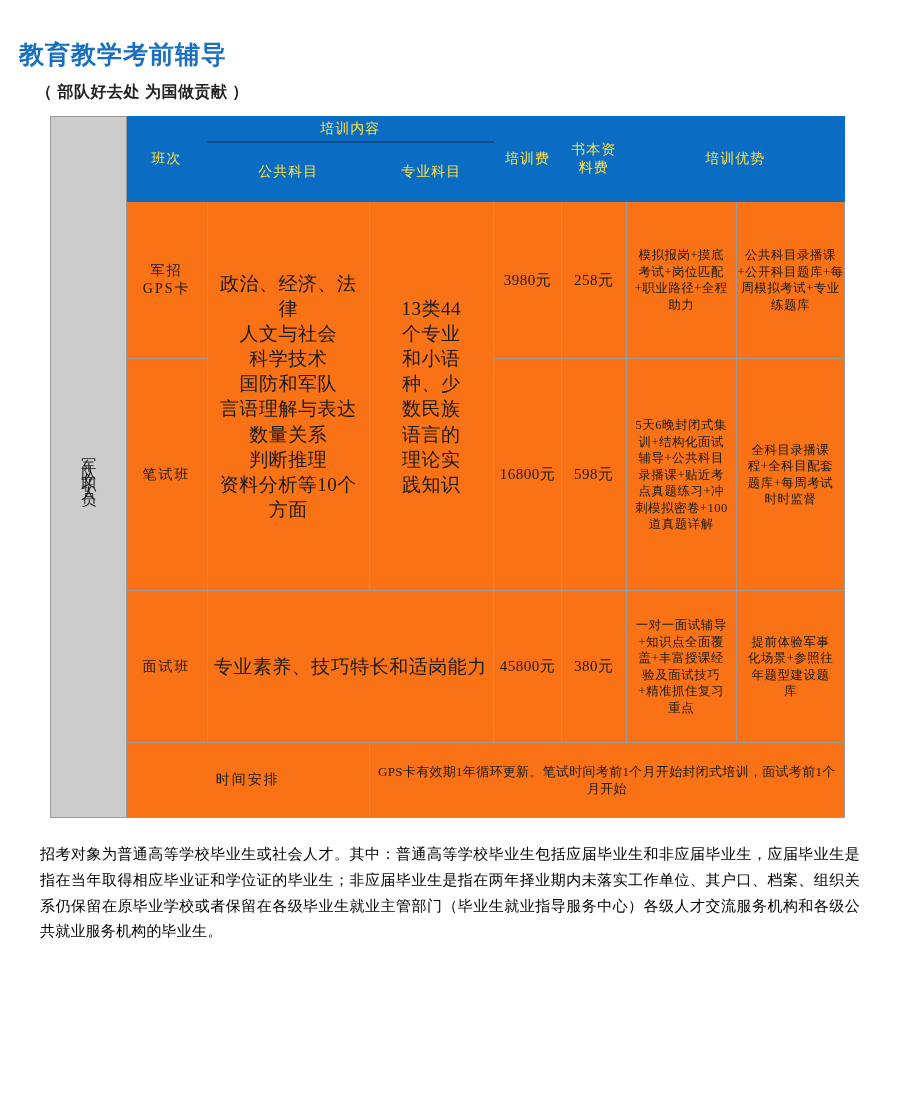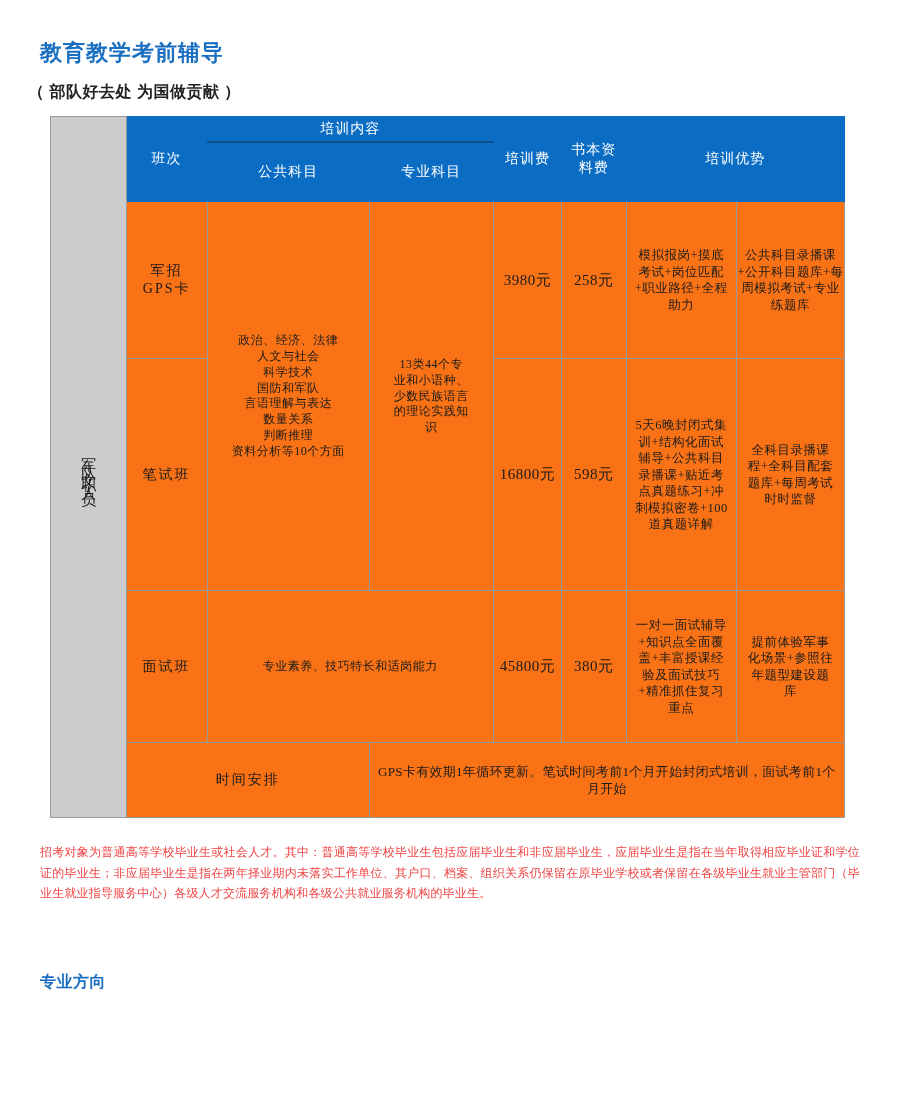--- a/index.html
+++ b/index.html
@@ -12,32 +12,32 @@
     height: 1094px;
     position: relative;
     font-family: "Liberation Serif", "DejaVu Serif", serif;
     color: #1a1a1a;
     overflow: hidden;
   }
 
   
   #page-title {
     position: absolute;
-    left: 40px;
+    left: 19px;
     top: 38px;
     font-family: "Liberation Sans", "DejaVu Sans", sans-serif;
     font-weight: bold;
-    font-size: 22px;
+    font-size: 25px;
     letter-spacing: 1px;
     color: #1a6fc0;
     white-space: nowrap;
   }
   #page-subtitle {
     position: absolute;
-    left: 28px;
+    left: 36px;
     top: 82px;
     font-family: "Liberation Sans", "DejaVu Sans", sans-serif;
     font-weight: bold;
     font-size: 16px;
     letter-spacing: 0.5px;
     color: #222222;
     white-space: nowrap;
   }
 
   
@@ -54,21 +54,21 @@
     border: 1px solid #9a9a9a;
     background: #f97316;
     text-align: center;
     vertical-align: middle;
     padding: 3px 4px;
     font-weight: normal;
     line-height: 1.32;
   }
   #price-table th.hd {
     background: #0a6cc3;
-    color: #ffffff;
+    color: #fde047;
     border: 1px solid #0a6cc3;
     font-size: 14px;
     letter-spacing: 1px;
   }
   #price-table th.hd-sub {
     border-top: 2px solid #0d4f8a;
   }
   td.side-label {
     background: #cccccc !important;
     border: 1px solid #9a9a9a;
@@ -78,43 +78,43 @@
     writing-mode: vertical-rl;
     text-orientation: upright;
     letter-spacing: 7px;
     font-size: 15px;
     margin: 0 auto;
     line-height: 1;
     display: inline-block;
   }
   td.banci { font-size: 14px; letter-spacing: 2px; }
   td.fee   { font-size: 15px; letter-spacing: 0.5px; }
-  td.subj  { font-size: 12px; letter-spacing: 0.5px; }
+  td.subj  { font-size: 19px; letter-spacing: 0.5px; }
   td.adv   { font-size: 12.5px; letter-spacing: 0.5px; line-height: 1.45; }
   td.time-label { font-size: 14px; letter-spacing: 2px; }
   td.time-val   { font-size: 13px; letter-spacing: 0.3px; line-height: 1.5; padding: 8px 12px; }
 
   
   .sec {
     position: absolute;
     left: 40px;
     width: 820px;
   }
   .sec-title {
     font-family: "Liberation Sans", "DejaVu Sans", sans-serif;
     font-weight: bold;
     font-size: 16px;
     color: #1a6fc0;
     letter-spacing: 0.5px;
     margin-bottom: 8px;
   }
   .sec-body {
-    font-size: 12px;
+    font-size: 15px;
     line-height: 1.72;
-    color: #ef4444;
+    color: #000000;
     text-align: justify;
     letter-spacing: 0.2px;
   }
   #sec-target    { top: 842px; }
   #sec-majors    { top: 972px; }
 </style>
 </head>
 <body>
 
 <div id="page-title">教育教学考前辅导</div>
@@ -191,14 +191,13 @@
       <td class="time-val" colspan="5">GPS卡有效期1年循环更新。笔试时间考前1个月开始封闭式培训，面试考前1个月开始</td>
     </tr>
   </tbody>
 </table>
 
 <div class="sec" id="sec-target">
   <div class="sec-body">招考对象为普通高等学校毕业生或社会人才。其中：普通高等学校毕业生包括应届毕业生和非应届毕业生，应届毕业生是指在当年取得相应毕业证和学位证的毕业生；非应届毕业生是指在两年择业期内未落实工作单位、其户口、档案、组织关系仍保留在原毕业学校或者保留在各级毕业生就业主管部门（毕业生就业指导服务中心）各级人才交流服务机构和各级公共就业服务机构的毕业生。</div>
 </div>
 
 <div class="sec" id="sec-majors">
-  <div class="sec-title">专业方向</div>
 </div>
 
 </body></html>

